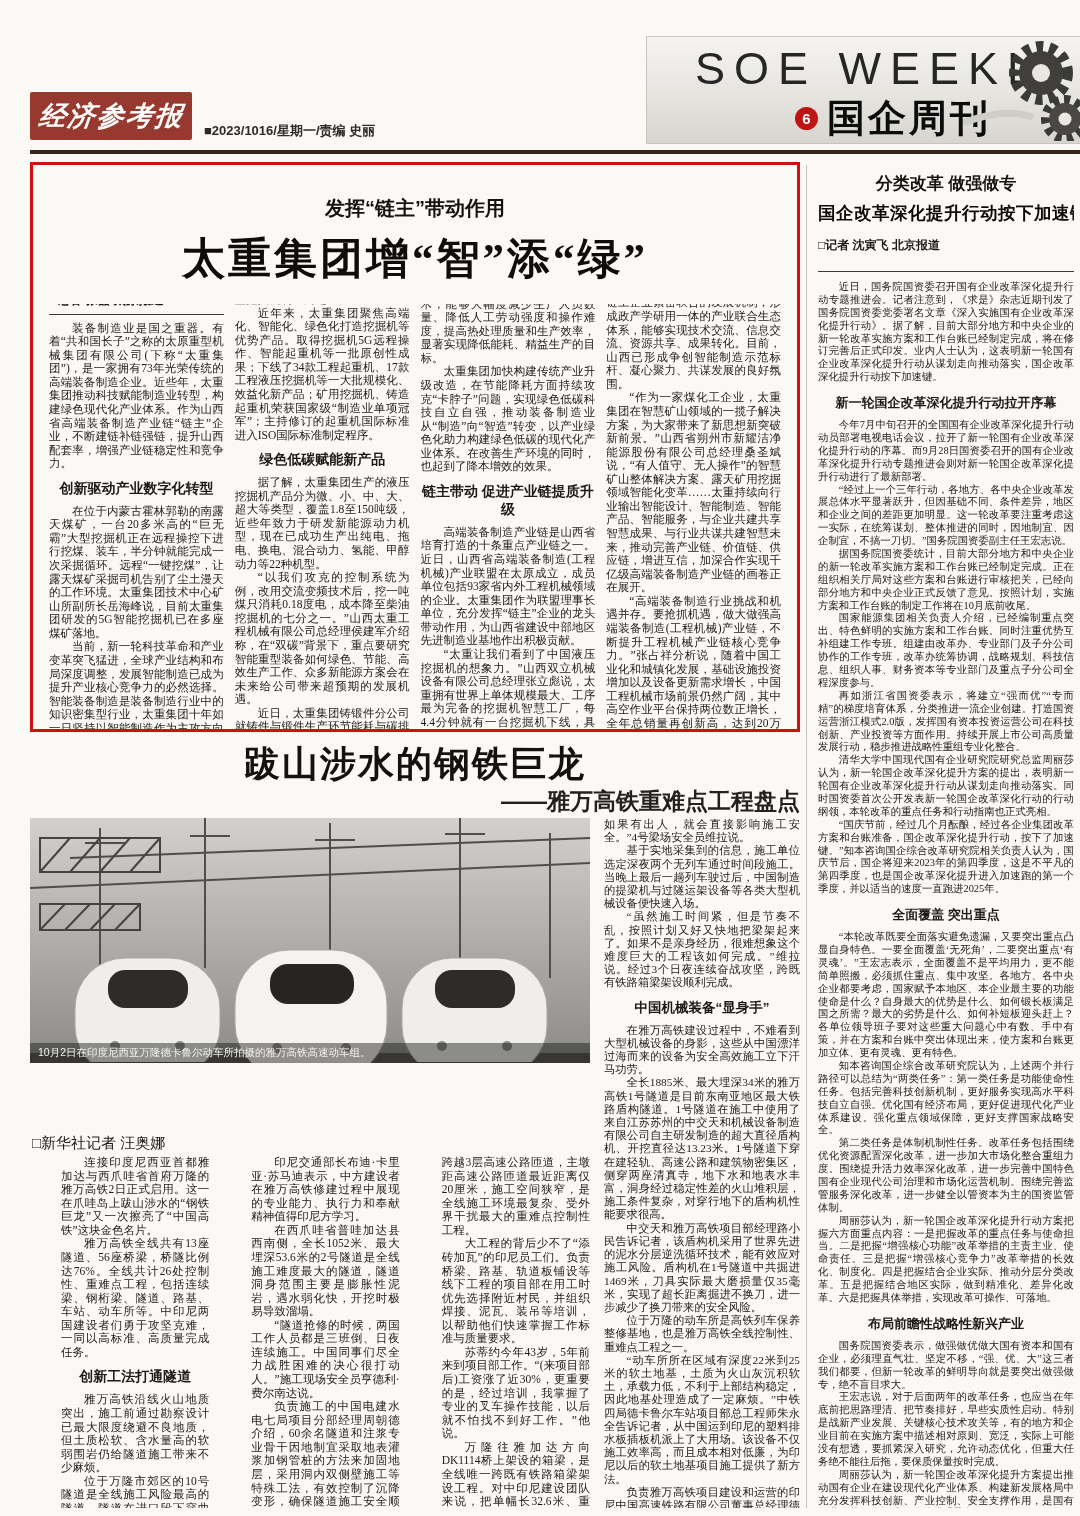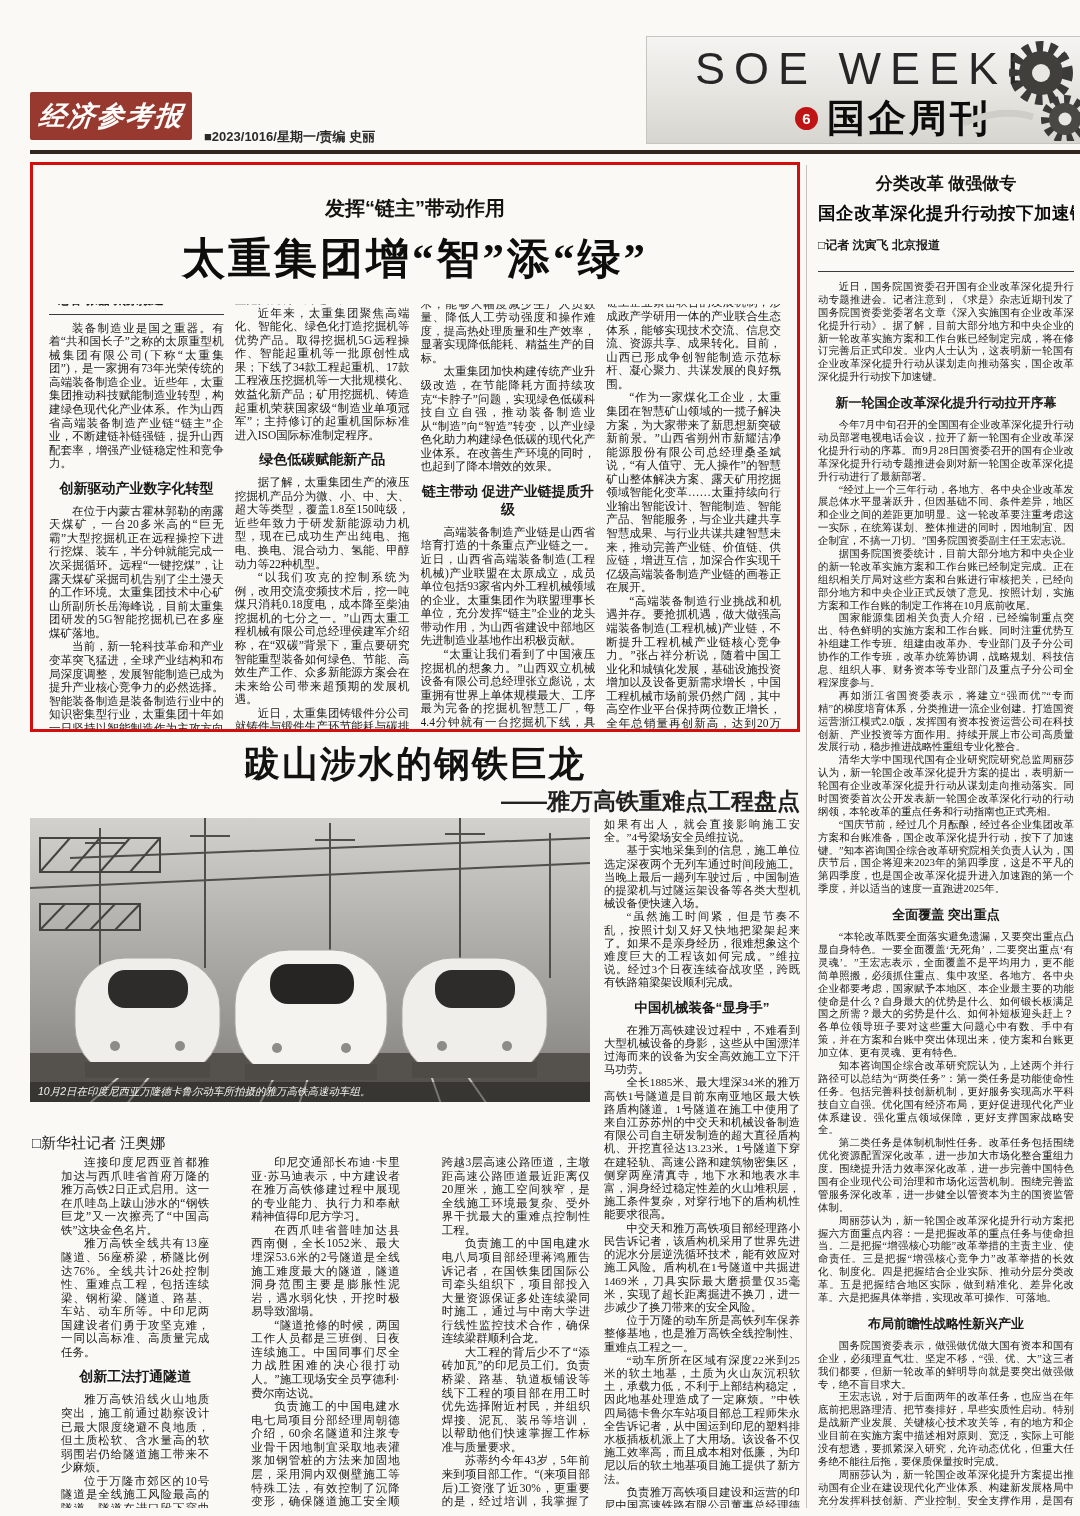--- a/index.html
+++ b/index.html
@@ -3,21 +3,21 @@
 <meta charset="utf-8">
 <style>
   html,body{margin:0;padding:0;background:#e9e7e2;}
   .page{position:relative;width:1080px;height:1516px;margin:0 auto;background:#faf9f6;
         font-family:"Liberation Serif",serif;color:#1c1a18;overflow:hidden;}
   
   .logo-box{position:absolute;left:30px;top:92px;width:162px;height:48px;background:#97392f;
             display:flex;align-items:center;justify-content:center;border-radius:2px;}
   .logo-box span{color:#fdfdfb;font-size:27px;font-weight:bold;font-style:italic;
                  font-family:"Liberation Serif",serif;letter-spacing:2px;transform:skewX(-6deg);}
-  .dateline{position:absolute;left:204px;top:128px;font-family:"Liberation Sans",sans-serif;
+  .dateline{position:absolute;left:204px;top:122px;font-family:"Liberation Sans",sans-serif;
             font-size:13px;font-weight:bold;color:#2c2a28;}
   .masthead{position:absolute;left:646px;top:36px;width:434px;height:106px;
             background:linear-gradient(180deg,#f5f4f2 0%,#e6e4df 55%,#d7d5d0 100%);
             border:1px solid #c7c5bf;overflow:hidden;}
   .soe{position:absolute;left:48px;top:6px;font-family:"Liberation Sans",sans-serif;
        font-weight:300;font-size:45px;letter-spacing:9px;color:#262626;}
   .mast-row2{position:absolute;left:148px;top:56px;display:flex;align-items:center;gap:9px;}
   .badge6{width:23px;height:23px;border-radius:50%;background:#c01313;color:#fff;
           font-family:"Liberation Sans",sans-serif;font-size:15px;font-weight:bold;
           display:flex;align-items:center;justify-content:center;}
@@ -38,21 +38,21 @@
           border-bottom:1.5px solid #3a3a3a;padding-bottom:5px;margin-bottom:7px;}
   .para{margin:0;text-align:justify;text-indent:2em;font-size:11.5px;line-height:1.18;}
   .cont{text-indent:0;}
   .subhead{font-family:"Liberation Sans",sans-serif;font-weight:bold;text-align:center;
            font-size:14px;margin:9px 0 7px;}
   
   .feat-title{position:absolute;left:30px;top:740px;width:770px;text-align:center;
               font-size:36px;font-weight:bold;letter-spacing:2px;color:#141210;}
   .feat-sub{position:absolute;left:30px;top:786px;width:770px;text-align:right;
             font-family:"Liberation Sans",sans-serif;font-weight:bold;font-size:23px;color:#232120;}
-  .photo{position:absolute;left:30px;top:818px;width:560px;height:284px;overflow:hidden;background:#8f8e8b;font-style:italic;}
+  .photo{position:absolute;left:30px;top:818px;width:560px;height:245px;overflow:hidden;background:#8f8e8b;}
   .photo-cap{position:absolute;left:0;bottom:0;width:560px;box-sizing:border-box;
              padding:3px 8px;background:rgba(20,20,20,.45);color:#f4f3ef;
              font-family:"Liberation Sans",sans-serif;font-size:10.5px;}
   .credit{position:absolute;left:32px;top:1134px;font-family:"Liberation Sans",sans-serif;
           font-size:15px;font-weight:normal;}
   .bottom-cols{position:absolute;left:30px;top:1156px;width:560px;height:352px;
                display:flex;gap:11px;overflow:hidden;}
   .bottom-cols .col{flex:1;overflow:hidden;margin-left:31px;}
   .tall-col{position:absolute;left:604px;top:818px;width:196px;height:690px;overflow:hidden;}
   .tall-col .para{font-size:11.3px;line-height:1.17;}
@@ -228,21 +228,20 @@
     <div class="col">
         <p class="para">印尼交通部长布迪·卡里亚·苏马迪表示，中方建设者在雅万高铁修建过程中展现的专业能力、执行力和奉献精神值得印尼方学习。</p>
         <p class="para">在西爪哇省普哇加达县西南侧，全长1052米、最大埋深53.6米的2号隧道是全线施工难度最大的隧道，隧道洞身范围主要是膨胀性泥岩，遇水弱化快，开挖时极易导致溜塌。</p>
         <p class="para">“隧道抢修的时候，两国工作人员都是三班倒、日夜连续施工。中国同事们尽全力战胜困难的决心很打动人。”施工现场安全员亨德利·费尔南达说。</p>
         <p class="para">负责施工的中国电建水电七局项目分部经理周朝德介绍，60余名隧道和注浆专业骨干因地制宜采取地表灌浆加钢管桩的方法来加固地层，采用洞内双侧壁施工等特殊工法，有效控制了沉降变形，确保隧道施工安全顺利推进。</p>
         <h4 class="subhead">克服外部干扰架设箱梁</h4>
         <p class="para">雅万高铁全线桥梁总长88公里，需跨越河流、公路或既有铁路，复杂的外部空间关系给箱梁架设出了不少难题。</p>
       </div>
     <div class="col">
         <p class="para cont">跨越3层高速公路匝道，主墩距高速公路匝道最近距离仅20厘米，施工空间狭窄，是全线施工环境最复杂、受外界干扰最大的重难点控制性工程。</p>
-        <p class="para">负责施工的中国电建水电八局项目部经理蒋鸿雁告诉记者，在国铁集团国际公司牵头组织下，项目部投入大量资源保证多处连续梁同时施工，通过与中南大学进行线性监控技术合作，确保连续梁群顺利合龙。</p>
         <p class="para">大工程的背后少不了“添砖加瓦”的印尼员工们。负责桥梁、路基、轨道板铺设等线下工程的项目部在用工时优先选择附近村民，并组织焊接、泥瓦、装吊等培训，以帮助他们快速掌握工作标准与质量要求。</p>
         <p class="para">苏蒂约今年43岁，5年前来到项目部工作。“(来项目部后)工资涨了近30%，更重要的是，经过培训，我掌握了专业的叉车操作技能，以后就不怕找不到好工作。”他说。</p>
         <p class="para">万隆往雅加达方向DK1114桥上架设的箱梁，是全线唯一跨既有铁路箱梁架设工程。对中印尼建设团队来说，把单幅长32.6米、重700吨的箱梁架设在每天有很多趟列车来往的老旧铁路上，是一个巨大考验。</p>
       </div>
   </div>
   <div class="tall-col">
       <p class="para cont">如果有出人，就会直接影响施工安全。”4号梁场安全员维拉说。</p>
       <p class="para">基于实地采集到的信息，施工单位选定深夜两个无列车通过时间段施工。当晚上最后一趟列车驶过后，中国制造的提梁机与过隧运架设备等各类大型机械设备便快速入场。</p>
       <p class="para">“虽然施工时间紧，但是节奏不乱，按照计划又好又快地把梁架起来了。如果不是亲身经历，很难想象这个难度巨大的工程该如何完成。”维拉说。经过3个日夜连续奋战攻坚，跨既有铁路箱梁架设顺利完成。</p>
       <h4 class="subhead">中国机械装备“显身手”</h4>

